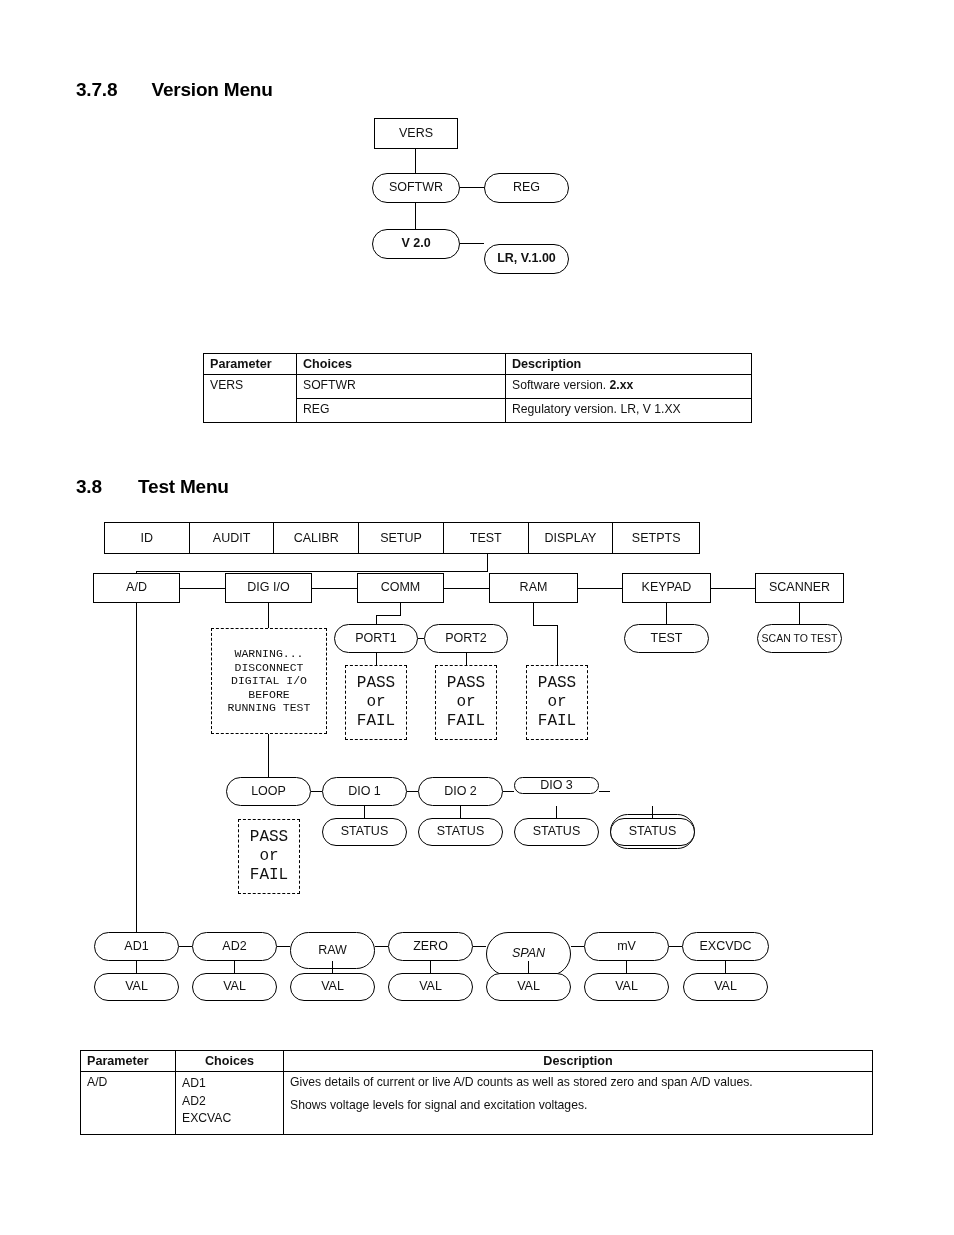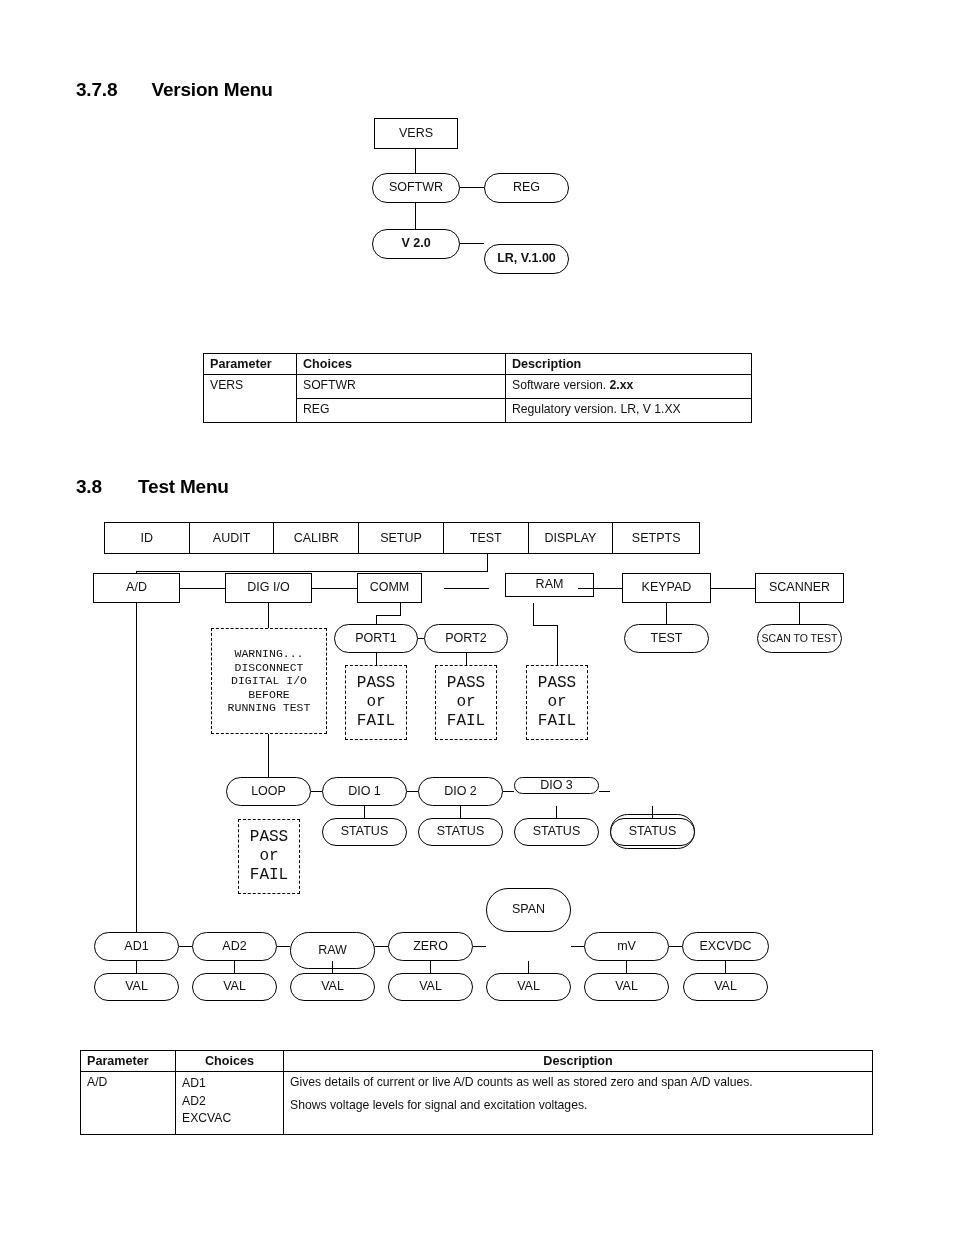--- a/index.html
+++ b/index.html
@@ -112,22 +112,22 @@
       <div class="cell" style="width:85px;">DISPLAY</div>
       <div class="cell" style="width:86px;">SETPTS</div>
     </div>
 
     <div class="ln lv" style="left:487px;top:554px;height:18px;"></div>
     <div class="ln lh" style="left:136px;top:571px;width:352px;"></div>
     <div class="ln lv" style="left:136px;top:571px;height:17px;"></div>
 
     <div class="node rect" style="left:93px;top:573px;width:87px;height:30px;">A/D</div>
     <div class="node rect" style="left:225px;top:573px;width:87px;height:30px;">DIG I/O</div>
-    <div class="node rect" style="left:357px;top:573px;width:65px;height:30px;">COMM</div>
-    <div class="node rect" style="left:489px;top:573px;width:89px;height:24px;margin-left:16px;">RAM</div>
+    <div class="node rect" style="left:357px;top:573px;width:87px;height:30px;">COMM</div>
+    <div class="node rect" style="left:489px;top:573px;width:89px;height:30px;">RAM</div>
     <div class="node rect" style="left:622px;top:573px;width:89px;height:30px;">KEYPAD</div>
     <div class="node rect" style="left:755px;top:573px;width:89px;height:30px;">SCANNER</div>
 
     <div class="ln lh" style="left:180px;top:588px;width:45px;"></div>
     <div class="ln lh" style="left:312px;top:588px;width:45px;"></div>
     <div class="ln lh" style="left:444px;top:588px;width:45px;"></div>
     <div class="ln lh" style="left:578px;top:588px;width:44px;"></div>
     <div class="ln lh" style="left:711px;top:588px;width:44px;"></div>
 
     <div class="ln lv" style="left:136px;top:603px;height:329px;"></div>
@@ -206,21 +206,21 @@
     <div class="node pill" style="left:610px;top:818px;width:85px;height:28px;">STATUS</div>
 
     <div class="node pill" style="left:94px;top:932px;width:85px;height:29px;">AD1</div>
     <div class="ln lh" style="left:179px;top:946px;width:13px;"></div>
     <div class="node pill" style="left:192px;top:932px;width:85px;height:29px;">AD2</div>
     <div class="ln lh" style="left:277px;top:946px;width:13px;"></div>
     <div class="node pill" style="left:290px;top:932px;width:85px;height:37px;">RAW</div>
     <div class="ln lh" style="left:375px;top:946px;width:13px;"></div>
     <div class="node pill" style="left:388px;top:932px;width:85px;height:29px;">ZERO</div>
     <div class="ln lh" style="left:473px;top:946px;width:13px;"></div>
-    <div class="node pill" style="left:486px;top:888px;width:85px;height:44px;">SPAN</div>
+    <div class="node pill" style="left:486px;top:932px;width:85px;height:44px;font-style:italic;">SPAN</div>
     <div class="ln lh" style="left:571px;top:946px;width:13px;"></div>
     <div class="node pill" style="left:584px;top:932px;width:85px;height:29px;">mV</div>
     <div class="ln lh" style="left:669px;top:946px;width:13px;"></div>
     <div class="node pill" style="left:682px;top:932px;width:87px;height:29px;">EXCVDC</div>
 
     <div class="ln lv" style="left:136px;top:961px;height:12px;"></div>
     <div class="node pill" style="left:94px;top:973px;width:85px;height:28px;">VAL</div>
     <div class="ln lv" style="left:234px;top:961px;height:12px;"></div>
     <div class="node pill" style="left:192px;top:973px;width:85px;height:28px;">VAL</div>
     <div class="ln lv" style="left:332px;top:961px;height:12px;"></div>

